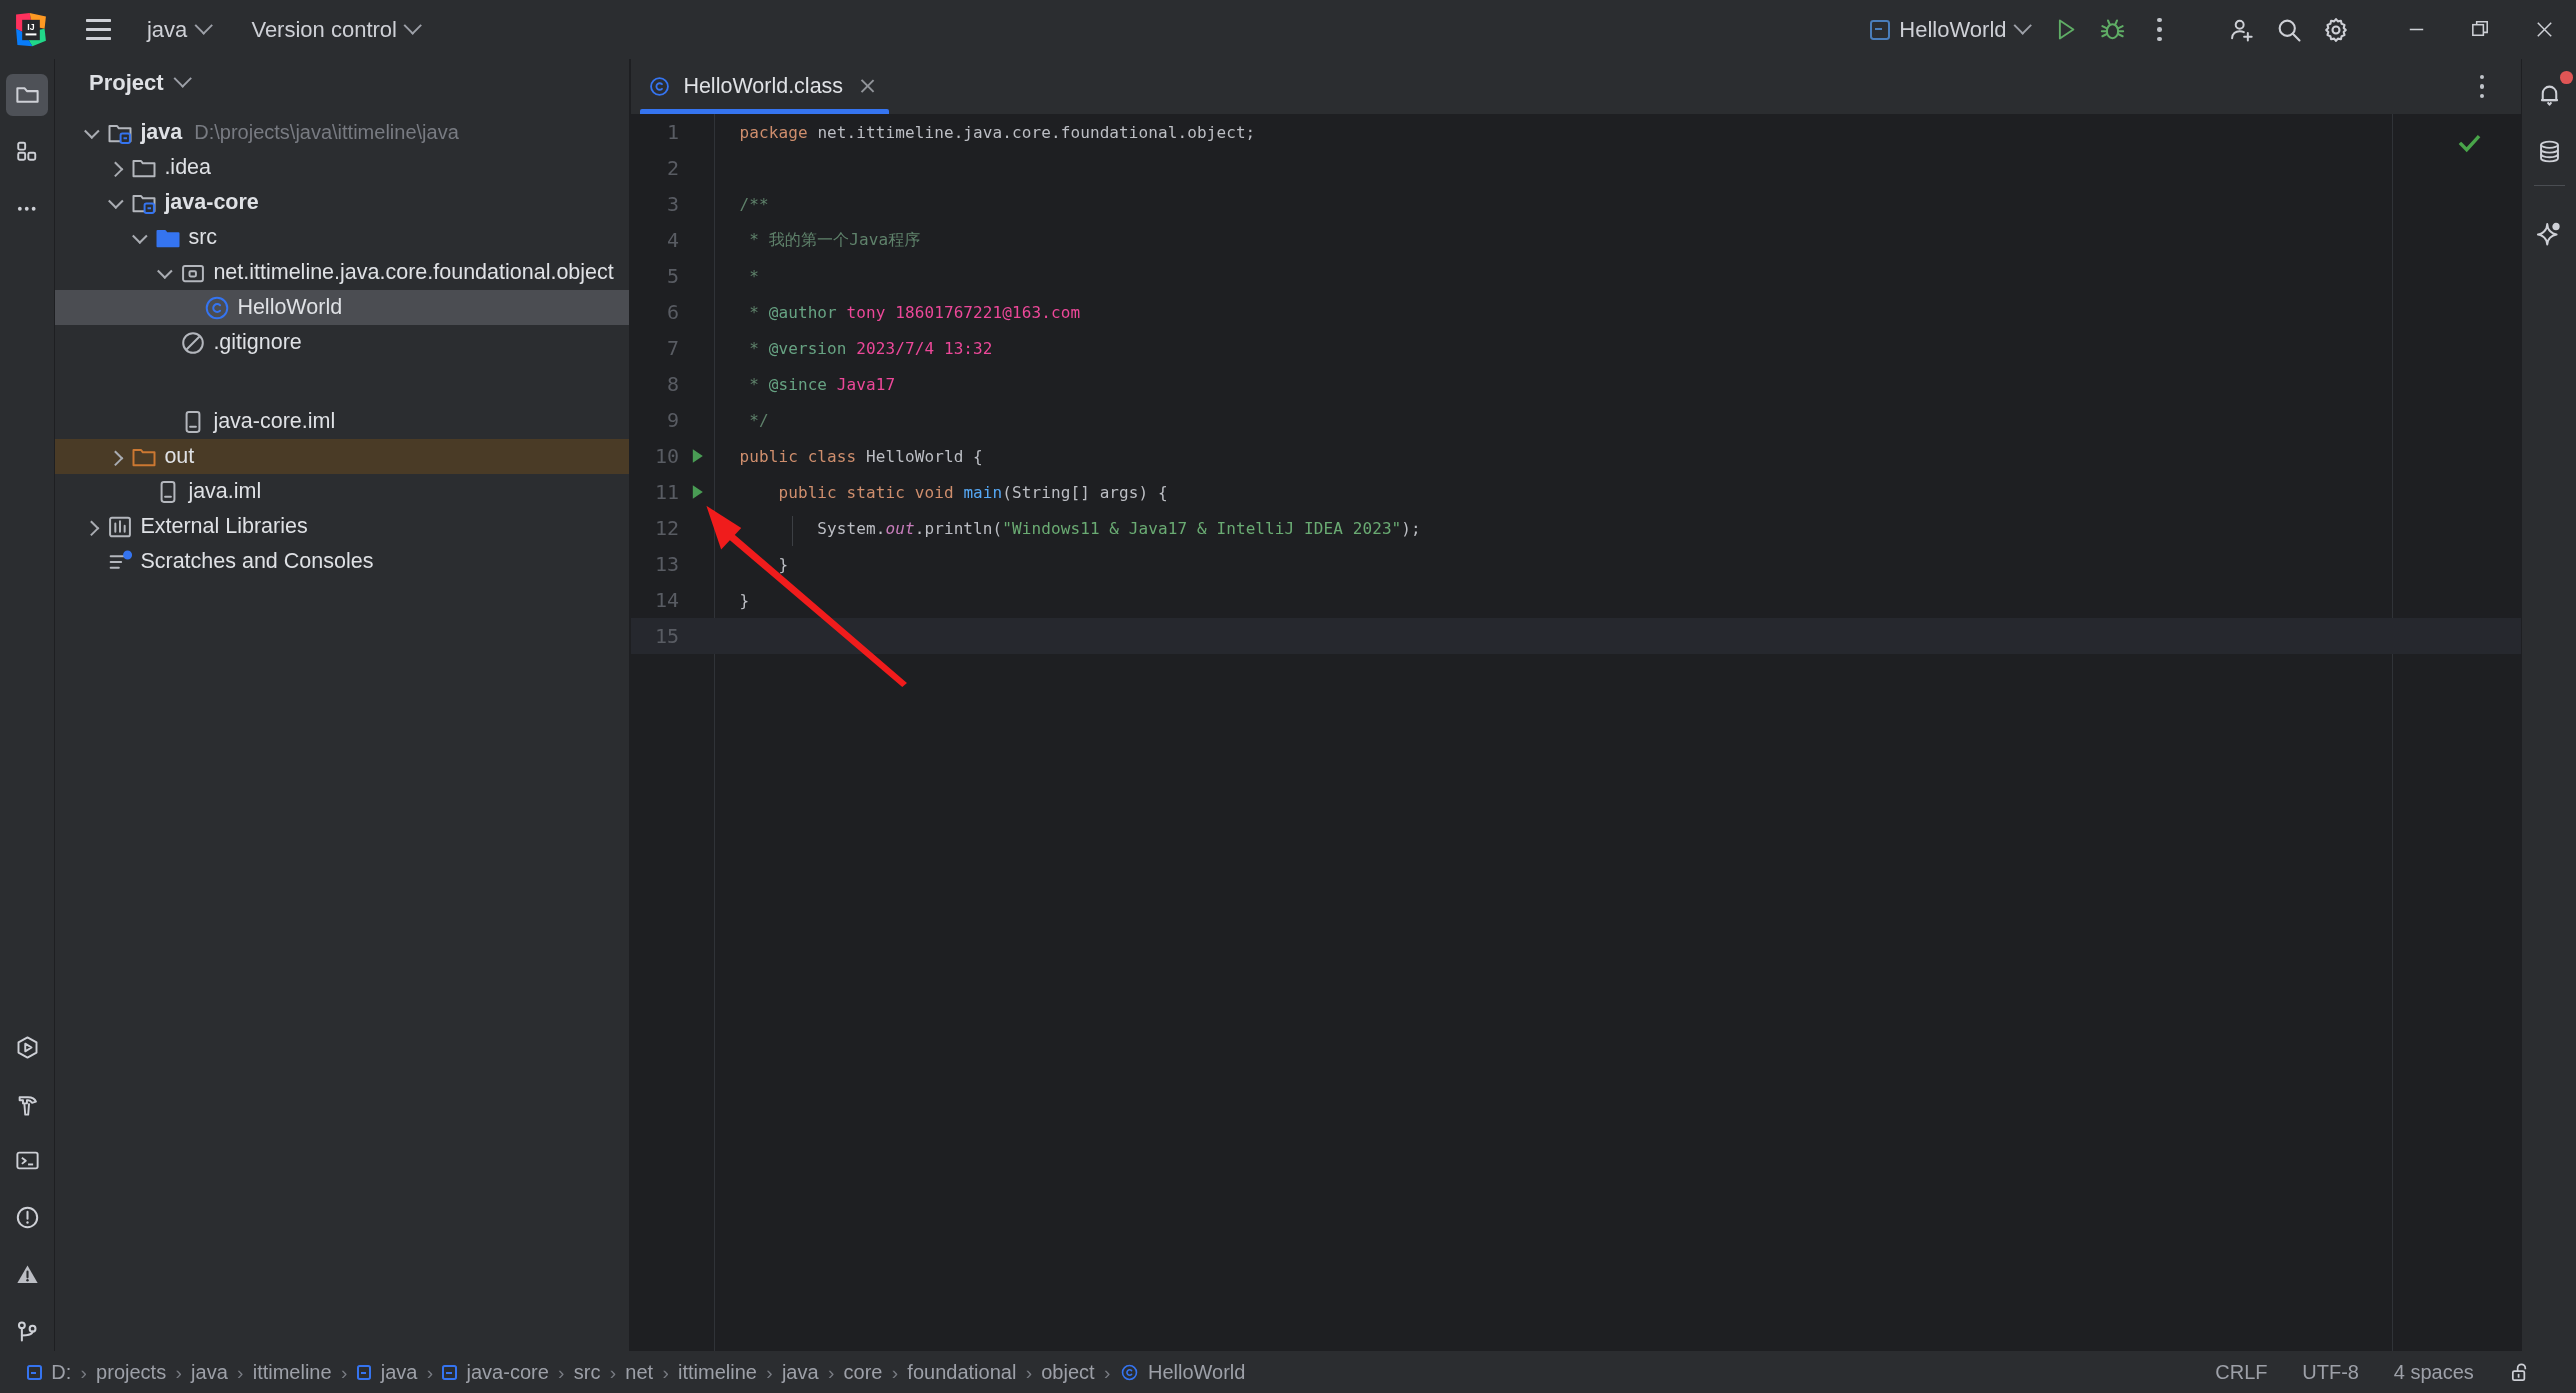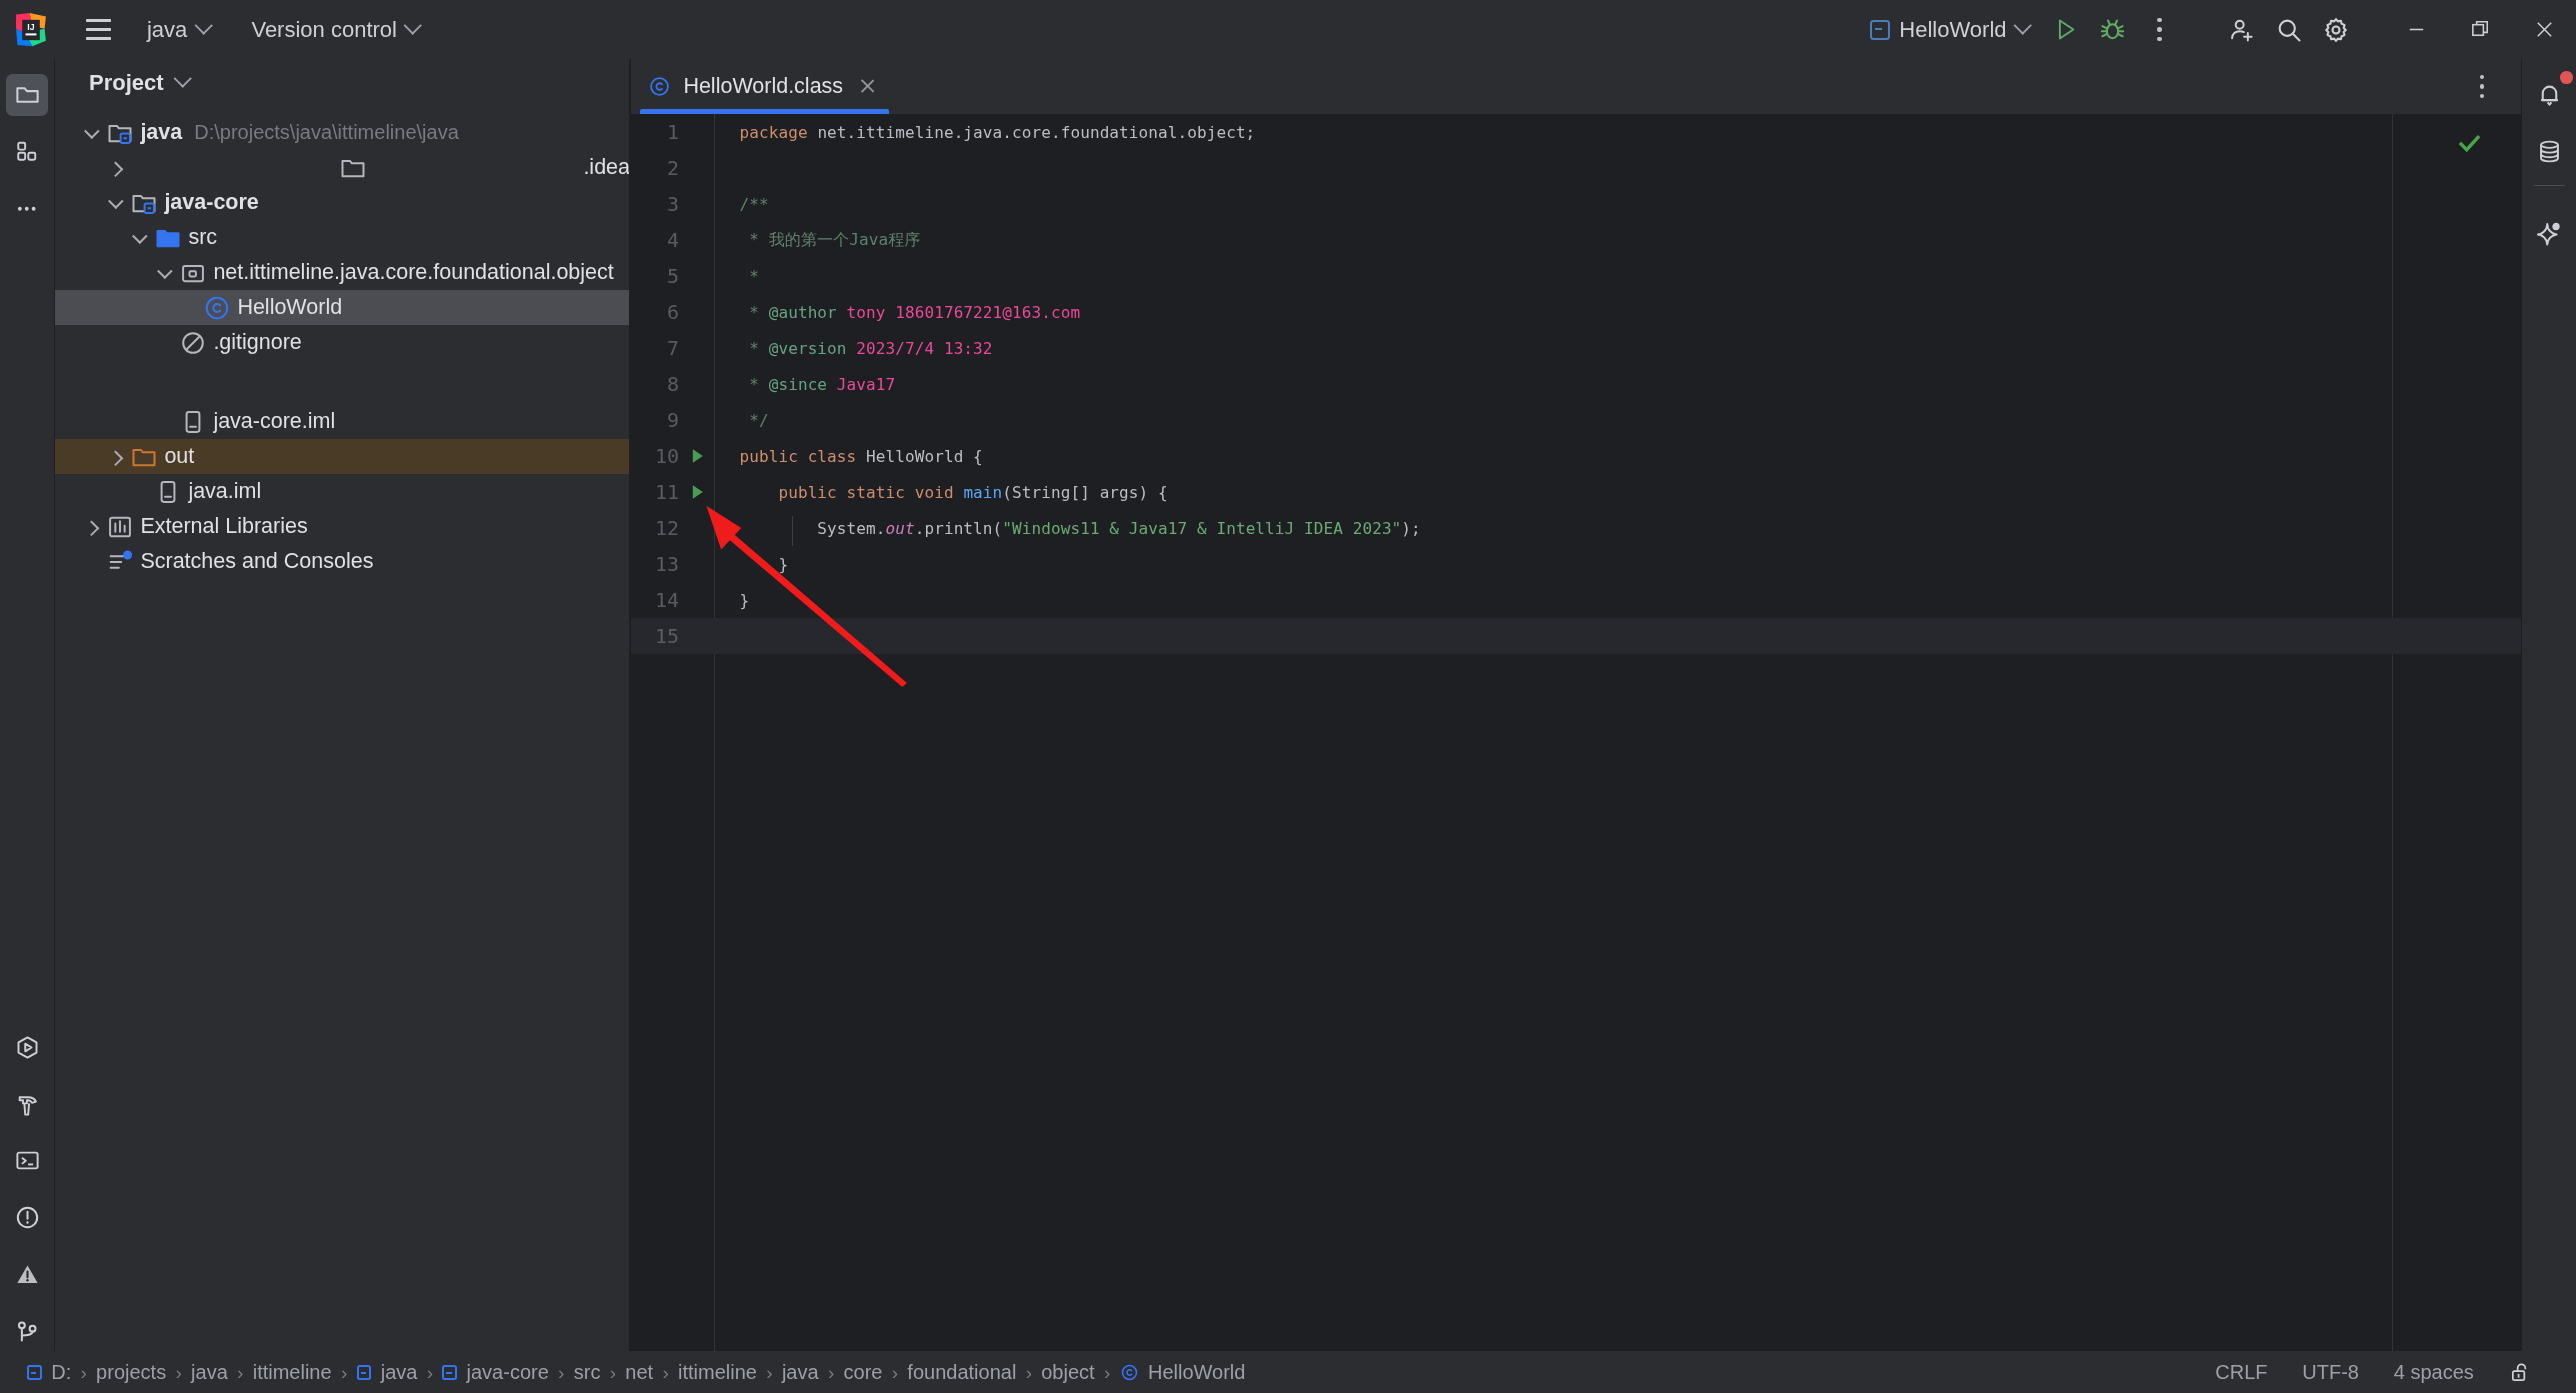--- a/index.html
+++ b/index.html
@@ -351,21 +351,21 @@
           <span class="ticon">
             <svg width="28" height="28" viewBox="0 0 24 24" fill="none" stroke="#b4b7bd" stroke-width="1.7" stroke-linejoin="round">
               <path d="M3 6 H9.5 L11 8 H21 V19 H3 Z"></path>
               <rect x="12.5" y="12.5" width="8" height="8" rx="1.5" fill="#2b2d30" stroke="#3574f0"></rect>
               <path d="M15 16.5 H18" stroke="#3574f0"></path>
             </svg>
           </span>
           <span class="tlabel bold">java</span>
           <span class="tpath">D:\projects\java\ittimeline\java</span>
         </div>
-        <div class="trow" style="padding-left: 48px; justify-content: space-between;">
+        <div class="trow" style="padding-left: 48px;">
           <span class="twist">
             <span class="arrow-r"></span>
           </span>
           <span class="ticon">
             <svg width="28" height="28" viewBox="0 0 24 24" fill="none" stroke="#b4b7bd" stroke-width="1.7" stroke-linejoin="round">
               <path d="M3 6 H9.5 L11 8 H21 V19 H3 Z"></path>
             </svg>
           </span>
           <span class="tlabel">.idea</span>
         </div>

